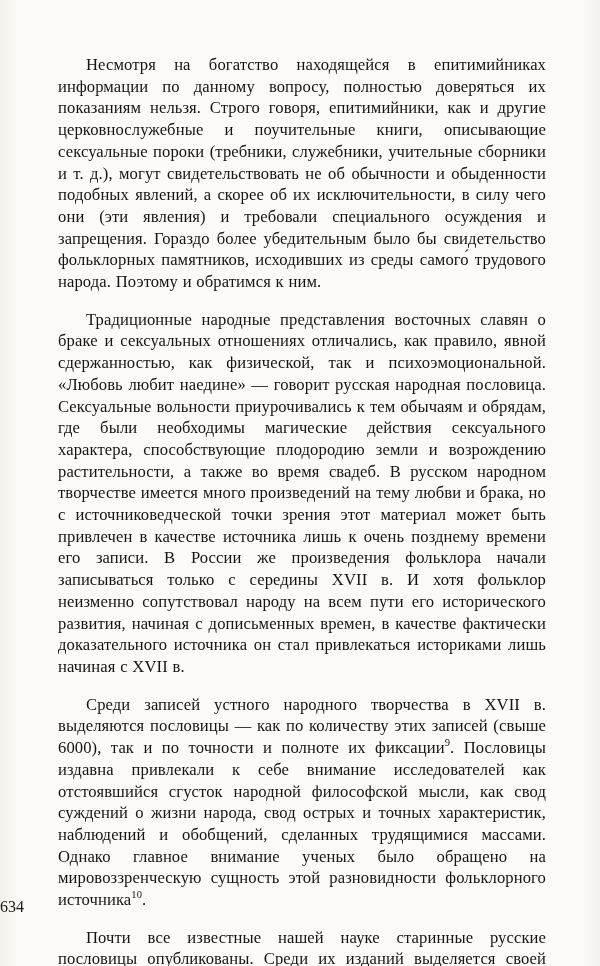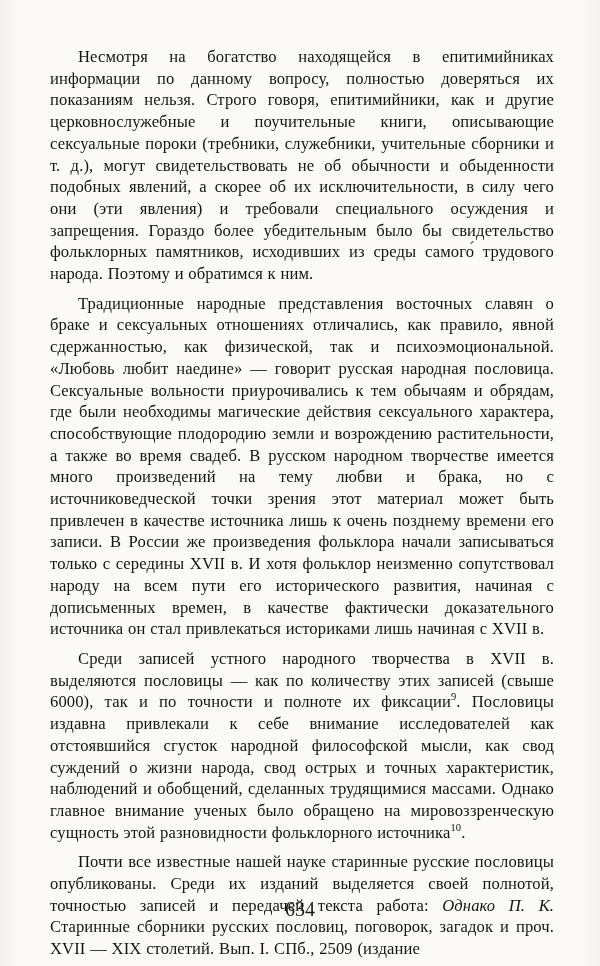--- a/index.html
+++ b/index.html
@@ -25,38 +25,37 @@
     top: 38px;
     left: 42px;
     width: 520px;
     font-size: 16.6px;
     line-height: 21.7px;
     text-align: justify;
     letter-spacing: 0.1px;
     word-spacing: 0.5px;
   }
   .text-block p {
-    margin: 8px;
+    margin: 16px;
     text-indent: 28px;
   }
   .text-block sup {
     font-size: 10.5px;
     line-height: 0;
     vertical-align: super;
   }
   .text-block em {
     font-style: italic;
   }
   .page-number {
     position: absolute;
     top: 898px;
     left: 0;
     width: 100%;
-    text-align: center;
-    font-size: 20px;
+    font-size: 16px;
     color: #1a1a1a;
   }
 </style>
 </head>
 <body>
 
 <div class="page">
   <div class="text-block">
       <p><span>Несмотря на богатство находящейся в епитимийниках информации по данному вопросу, полностью доверяться их показаниям нельзя. Строго говоря, епитимийники, как и другие церковнослужебные и поучительные книги, описывающие сексуальные пороки (требники, служебники, учительные сборники и т. д.), могут свидетельствовать не об обычности и обыденности подобных явлений, а скорее об их исключительности, в силу чего они (эти явления) и требовали специального осуждения и запрещения. Гораздо более убедительным было бы свидетельство фольклорных памятников, исходивших из среды самого́ трудового народа. Поэтому и обратимся к ним.</span></p>
       <p><span>Традиционные народные представления восточных славян о браке и сексуальных отношениях отличались, как правило, явной сдержанностью, как физической, так и психоэмоциональной. «Любовь любит наедине» — говорит русская народная пословица. Сексуальные вольности приурочивались к тем обычаям и обрядам, где были необходимы магические действия сексуального характера, способствующие плодородию земли и возрождению растительности, а также во время свадеб. В русском народном творчестве имеется много произведений на тему любви и брака, но с источниковедческой точки зрения этот материал может быть привлечен в качестве источника лишь к очень позднему времени его записи. В России же произведения фольклора начали записываться только с середины XVII в. И хотя фольклор неизменно сопутствовал народу на всем пути его исторического развития, начиная с дописьменных времен, в качестве фактически доказательного источника он стал привлекаться историками лишь начиная с XVII в.</span></p>

